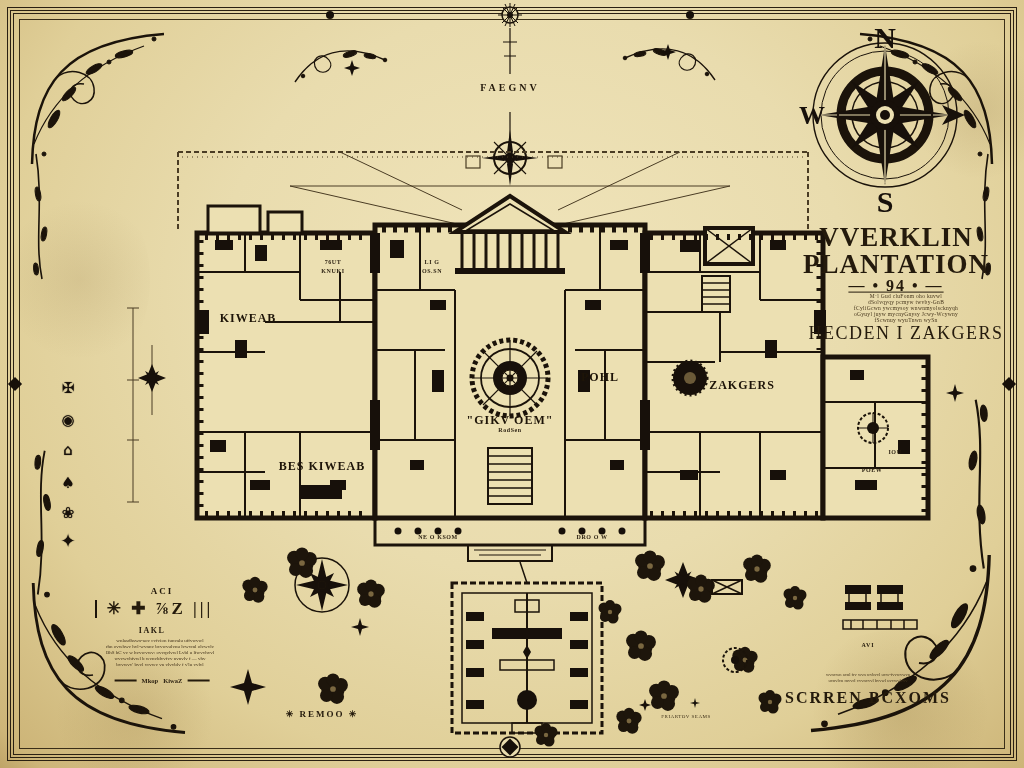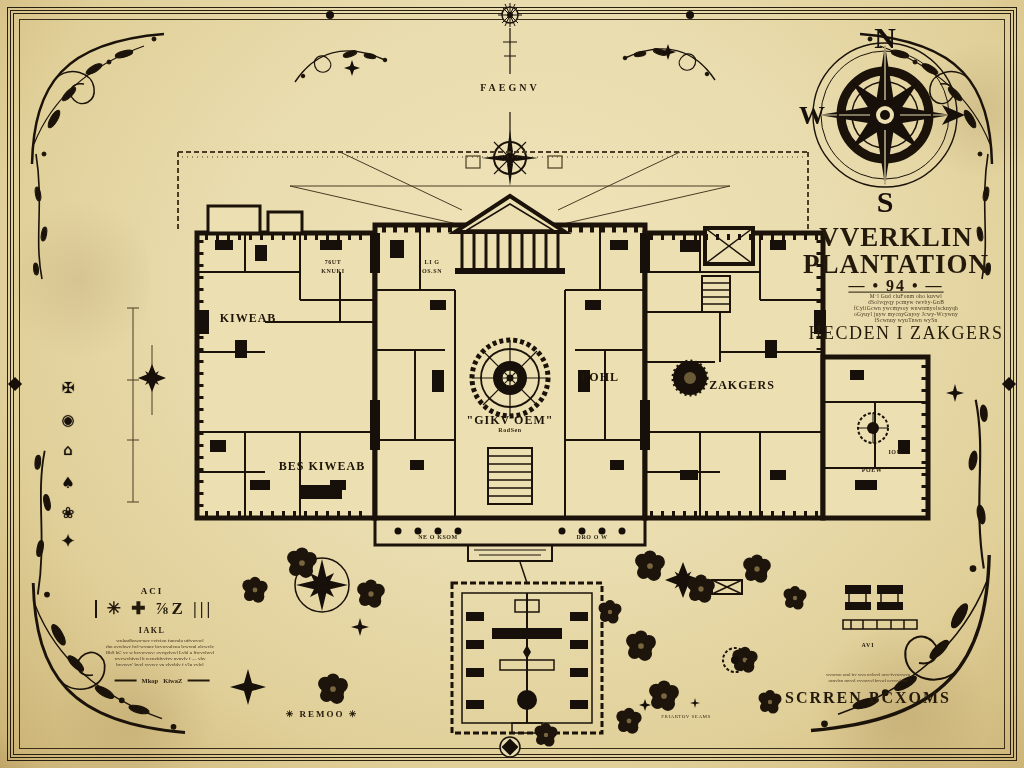--- a/index.html
+++ b/index.html
@@ -479,21 +479,21 @@
   <div>
     <span class="emblem" style="left:68px;top:388px;">✠</span>
     <span class="emblem" style="left:68px;top:420px;">◉</span>
     <span class="emblem" style="left:68px;top:450px;">⌂</span>
     <span class="emblem" style="left:68px;top:483px;">♠</span>
     <span class="emblem" style="left:68px;top:513px;">❀</span>
     <span class="emblem" style="left:68px;top:540px;font-size:18px;">✦</span>
   </div>
 
   <div>
-    <div class="lbl lg-head" style="left:152px;top:592px;text-align:center;">ACI</div>
+    <div class="lbl lg-head" style="left:162px;top:592px;text-align:center;">ACI</div>
     <div class="lbl lg-sym" style="left:160px;top:609px;">✳ ✚ ⅞Z |||</div>
     <div class="lbl lg-sub" style="left:152px;top:631px;">IAKL</div>
     <div class="lg-note" style="left:160px;top:638px;">wnlasdhswn-aov cvfvion funvalu uffvwvwl</div>
     <div class="lg-note" style="left:160px;top:644px;">rhn ovwhwv hvl-wvnnv bcvwvulvnu lvwvml olvwvlv</div>
     <div class="lg-note" style="left:160px;top:650px;">BhS hC vv w hvvwvwv: ovvqvlvwl Lvbl u lfwvvhvvl</div>
     <div class="lg-note" style="left:160px;top:656px;">wvvwvhfvwl b wvnvblvvfvv nvnvlv f — vhv</div>
     <div class="lg-note" style="left:160px;top:662px;">bvvwvv' bvvl vcvwv vn vlvvblv f v'lu vvlvl</div>
     <div class="scale-row" style="left:162px;top:680px;">
       <span class="scale-line"></span>
       <span class="scale-txt">Mkop</span>

